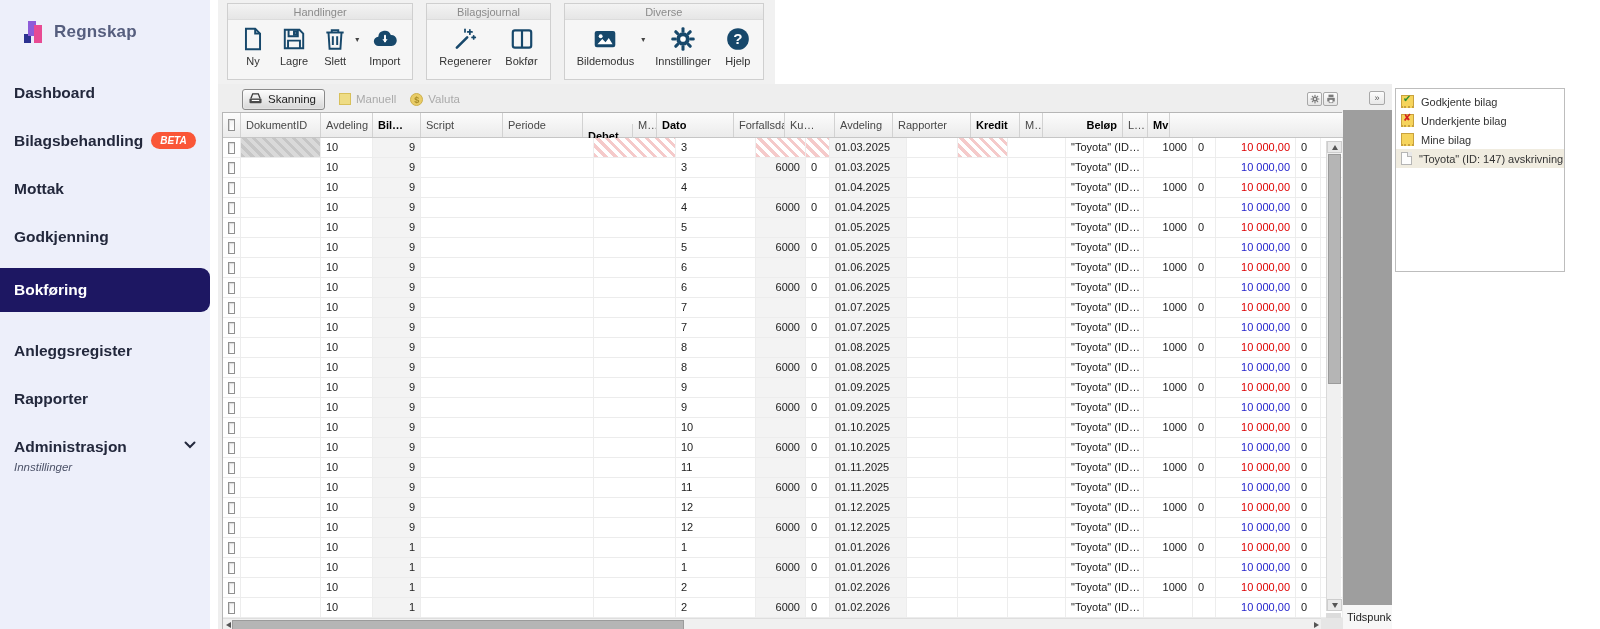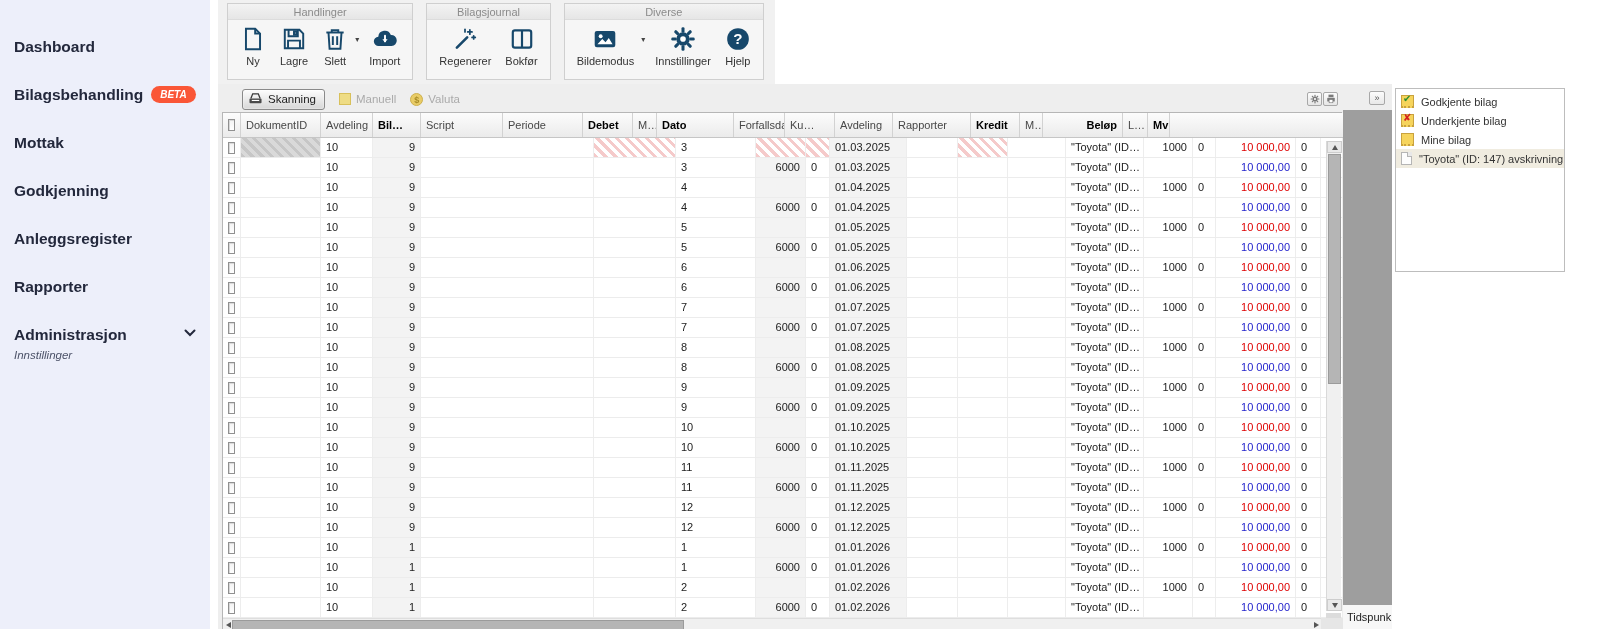--- a/index.html
+++ b/index.html
@@ -115,25 +115,34 @@
   .leg-doc { position:relative; width:11px; height:13px; background:#fdfdfd; border:1px solid #b5b5b5; flex:none; }
   .leg-doc:before { content:""; position:absolute; right:-1px; top:-1px; width:4px; height:4px;
                     background:#e8e8e8; border-left:1px solid #b5b5b5; border-bottom:1px solid #b5b5b5; }
 </style>
 </head>
 <body>
 
 <div id="app">
 
   <aside id="sidebar">
+    <div class="logo">
+      <span class="logo-bars">
+        <span class="b1"></span>
+          <span class="b2"></span>
+          <span class="b3"></span>
+      </span>
+      <span class="logo-text">Regnskap</span>
+    </div>
     <nav id="nav-items">
         <div class="nav-item"><span>Dashboard</span></div>
         <div class="nav-item"><span>Bilagsbehandling</span><span class="badge">BETA</span></div>
         <div class="nav-item"><span>Mottak</span></div>
         <div class="nav-item"><span>Godkjenning</span></div>
+        <div class="nav-item selected"><span>Bokføring</span></div>
         <div class="nav-item"><span>Anleggsregister</span></div>
         <div class="nav-item"><span>Rapporter</span></div>
         <div class="nav-item"><span>Administrasjon</span><span class="chev">
             <svg width="12" height="8" viewBox="0 0 12 8" fill="none" stroke="#23283c" stroke-width="2" stroke-linecap="round">
               <path d="M1.5 1.5 L6 6 L10.5 1.5"></path>
             </svg>
           </span><div class="nav-sub">Innstillinger</div></div>
       </nav>
   </aside>
 
@@ -335,21 +344,21 @@
   <div id="grid">
     <div id="grid-header">
         <div class="hcell cbcell" style="width: 18px;">
           <span class="cb"></span>
         </div>
         <div class="hcell" style="width: 80px;">DokumentID</div>
         <div class="hcell" style="width: 52px;">Avdeling</div>
         <div class="hcell bold" style="width: 48px;">Bil…</div>
         <div class="hcell" style="width: 82px;">Script</div>
         <div class="hcell" style="width: 80px;">Periode</div>
-        <div class="hcell bold" style="width: 50px;">Debet</div>
+        <div class="hcell bold" style="width: 50px; margin-top: 11px;">Debet</div>
         <div class="hcell" style="width: 24px;">M…</div>
         <div class="hcell bold" style="width: 77px;">Dato</div>
         <div class="hcell" style="width: 51px;">Forfallsdato</div>
         <div class="hcell" style="width: 50px;">Ku…</div>
         <div class="hcell" style="width: 58px;">Avdeling</div>
         <div class="hcell" style="width: 78px;">Rapporter</div>
         <div class="hcell bold" style="width: 49px;">Kredit</div>
         <div class="hcell" style="width: 23px;">M…</div>
         <div class="hcell bold r" style="width: 80px;">Beløp</div>
         <div class="hcell" style="width: 25px;">L…</div>

